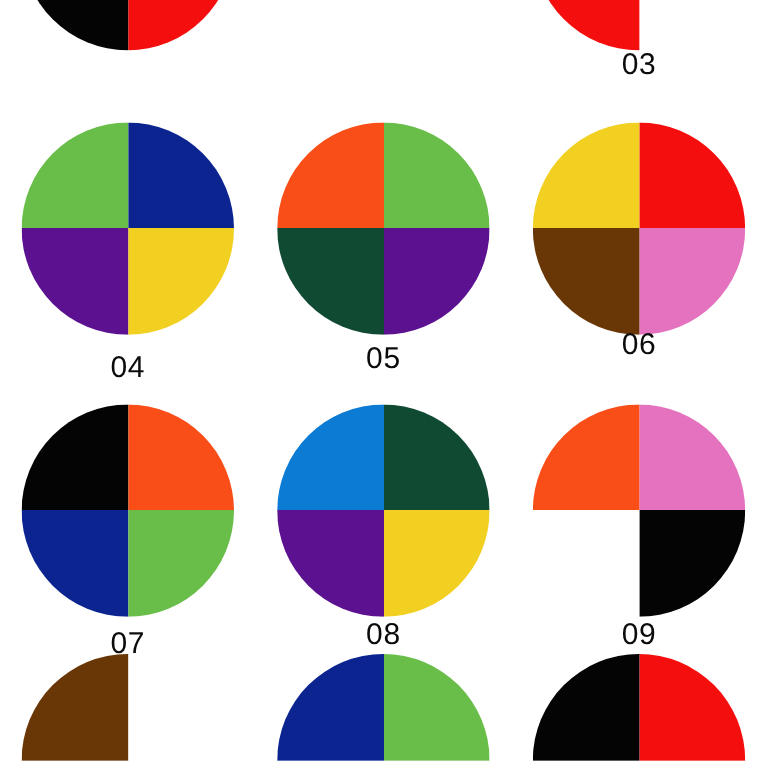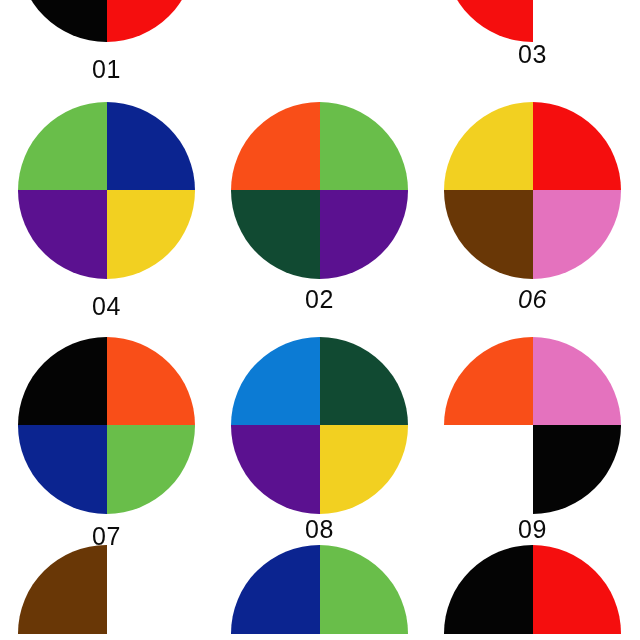--- a/index.html
+++ b/index.html
@@ -73,21 +73,20 @@
 <div id="sheet">
 
   <div class="cell row1" style="left:0px; top:0px;">
     <div class="wheel-wrap">
       <div class="wheel">
 
         <div class="quad q-bl" style="background-color: rgb(4, 4, 4);"></div>
         <div class="quad q-br" style="background-color: rgb(245, 14, 14);"></div>
       </div>
     </div>
-    <div class="label" style="top:55px;">01</div>
   </div>
 
 
   <div class="cell row1" style="left:426px; top:0px;">
     <div class="wheel-wrap">
       <div class="wheel">
 
         <div class="quad q-bl" style="background-color: rgb(245, 14, 14);"></div>
         <div class="quad q-br" style="background-color: rgb(255, 255, 255);"></div>
       </div>
@@ -109,33 +108,33 @@
 
   <div class="cell" style="left:213px; top:95px;">
     <div class="wheel-wrap">
       <div class="wheel">
         <div class="quad q-tl" style="background-color: rgb(249, 78, 24);"></div>
         <div class="quad q-tr" style="background-color: rgb(105, 190, 74);"></div>
         <div class="quad q-bl" style="background-color: rgb(17, 74, 50);"></div>
         <div class="quad q-br" style="background-color: rgb(91, 17, 144);"></div>
       </div>
     </div>
-    <div class="label" style="top:190px;">02</div>
+    <div class="label" style="top:190px;">05</div>
   </div>
 
   <div class="cell" style="left:426px; top:95px;">
     <div class="wheel-wrap">
       <div class="wheel">
         <div class="quad q-tl" style="background-color: rgb(242, 208, 33);"></div>
         <div class="quad q-tr" style="background-color: rgb(245, 14, 14);"></div>
         <div class="quad q-bl" style="background-color: rgb(105, 55, 6);"></div>
         <div class="quad q-br" style="background-color: rgb(228, 114, 190);"></div>
       </div>
     </div>
-    <div class="label" style="top:190px;font-style:italic;">06</div>
+    <div class="label" style="top:178px;">06</div>
   </div>
 
   <div class="cell" style="left:0px; top:330px;">
     <div class="wheel-wrap">
       <div class="wheel">
         <div class="quad q-tl" style="background-color: rgb(4, 4, 4);"></div>
         <div class="quad q-tr" style="background-color: rgb(249, 78, 24);"></div>
         <div class="quad q-bl" style="background-color: rgb(11, 36, 144);"></div>
         <div class="quad q-br" style="background-color: rgb(105, 190, 74);"></div>
       </div>

